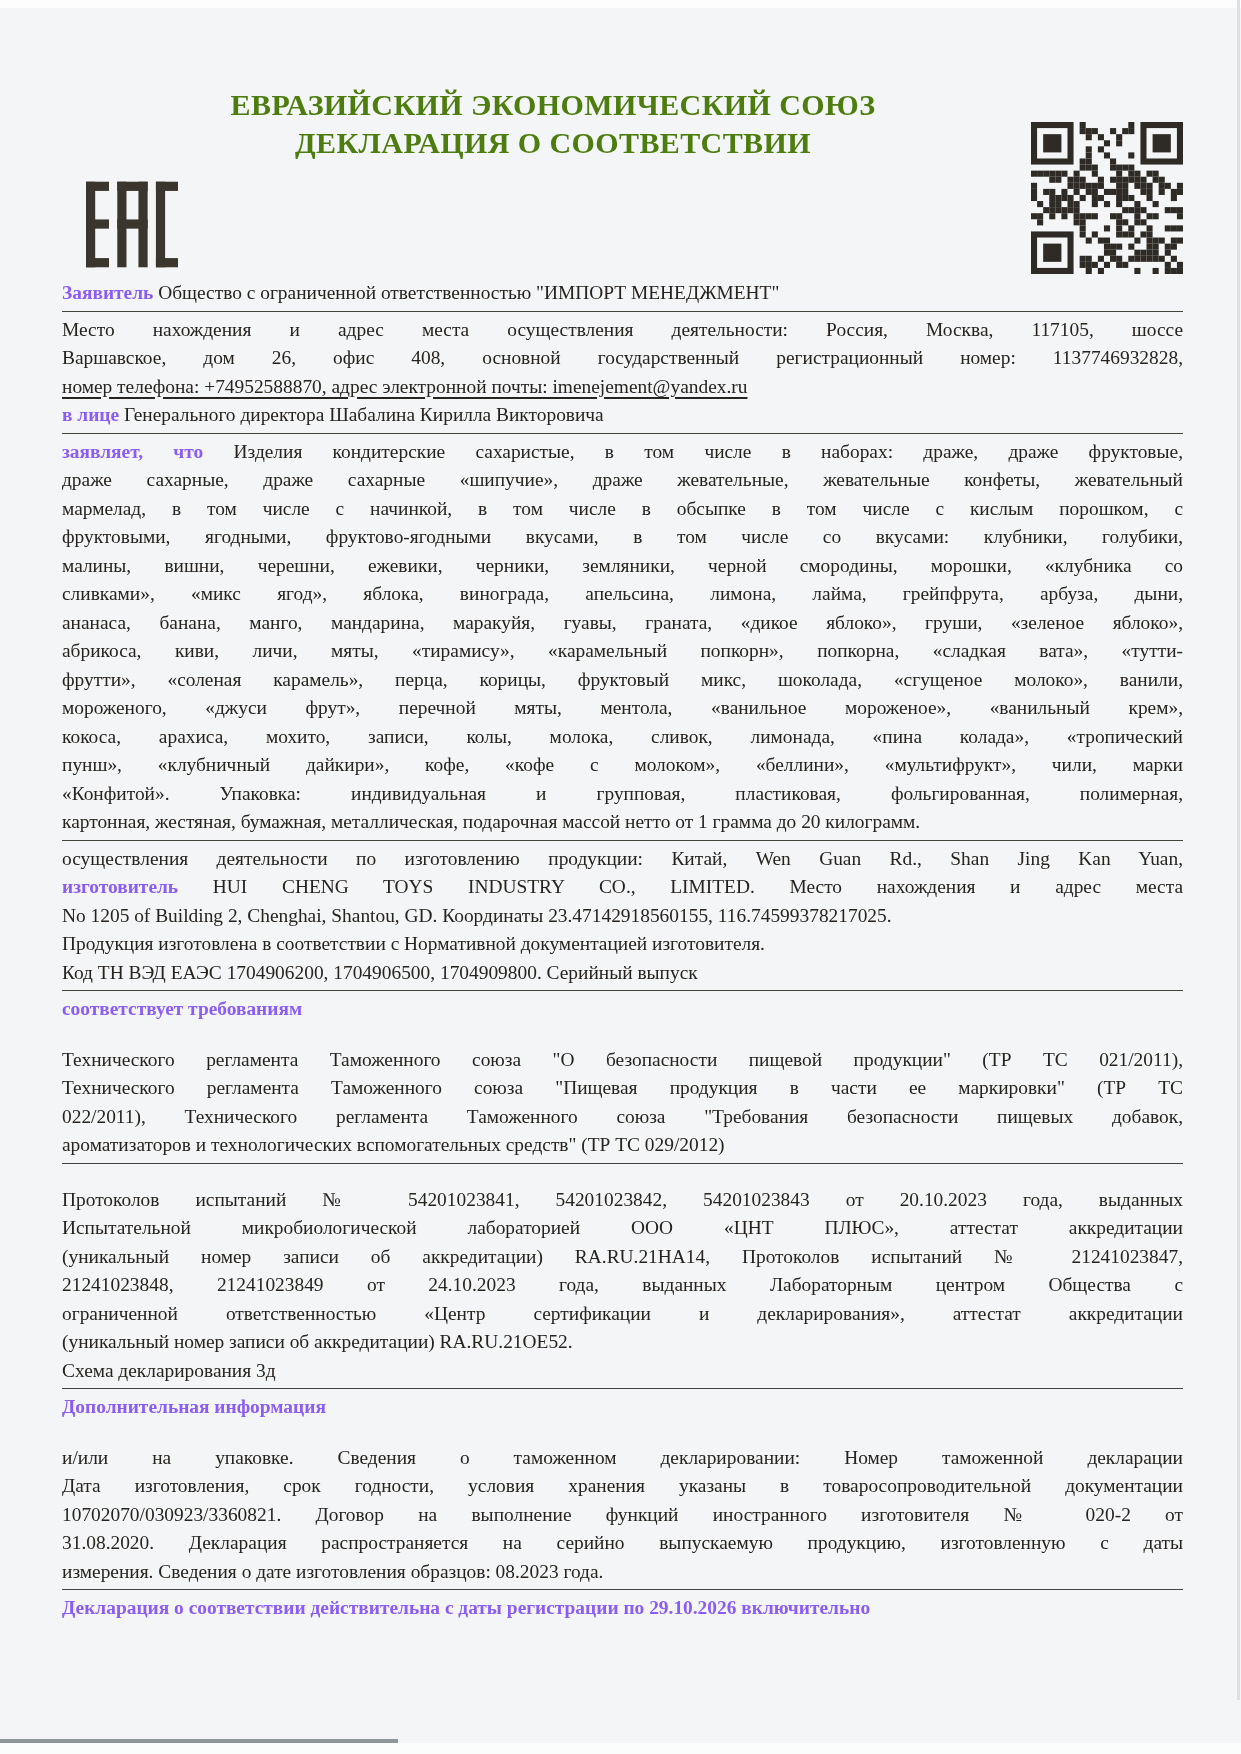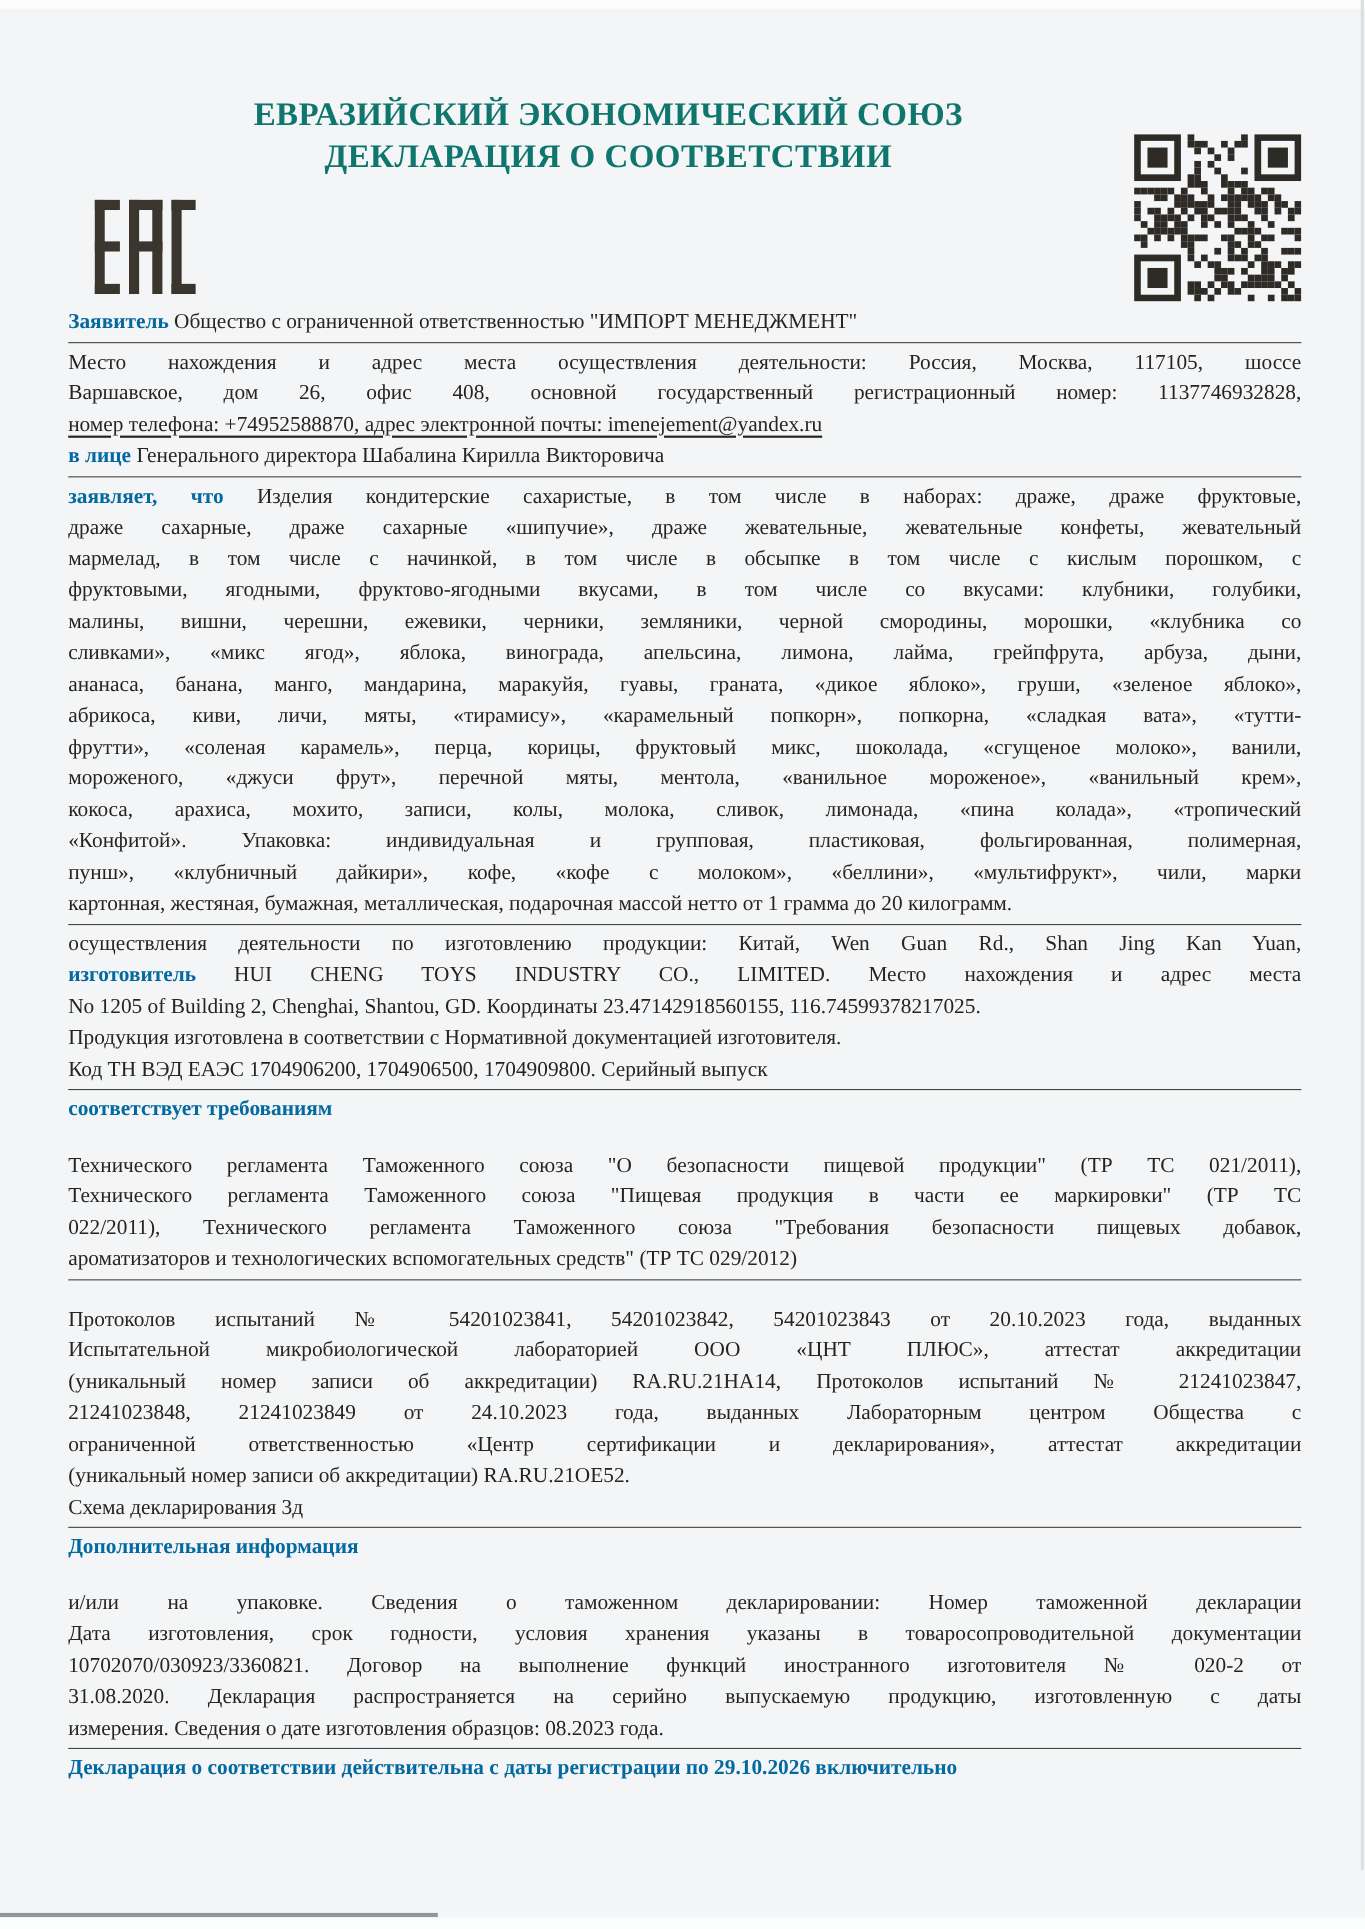--- a/index.html
+++ b/index.html
@@ -12,32 +12,32 @@
   .page{position:relative;width:1241px;height:1754px;background:#f3f5f6;overflow:hidden;}
   .page:before{content:"";position:absolute;left:0;top:0;width:100%;height:8px;background:#fdfdfd;}
   .edge-right{position:absolute;right:1px;top:0;width:3px;height:1700px;background:#dde1e3;}
   .edge-bottom{position:absolute;left:0;top:1739px;width:398px;height:4px;background:#8f9598;}
   .bottom-strip{position:absolute;left:0;top:1743px;width:100%;height:11px;background:#fbfcfc;}
 
   .header{position:relative;height:279px;}
   .titles{
     position:absolute;left:112px;top:86px;width:882px;
     text-align:center;font-weight:bold;font-size:30px;line-height:38px;
-    letter-spacing:0.4px;color:#0f766e;
+    letter-spacing:0.4px;color:#4d7c0f;
   }
   .eac{position:absolute;left:86px;top:178px;}
   .qr{position:absolute;left:1031px;top:122px;width:152px;height:152px;}
 
   .doc-body{padding:0 58px 0 62px;font-size:19.4px;line-height:28.5px;}
   .sec{margin:0;}
   .sec.gap{margin-top:22px;}
   .line{min-height:28.5px;}
   .just{text-align:justify;text-align-last:justify;}
   .ul{text-decoration:underline;text-underline-offset:4px;text-decoration-thickness:1.5px;}
-  b{font-weight:bold;color:#0369a1;}
+  b{font-weight:bold;color:#8b5cf6;}
   .rule{border:0;border-top:1.7px solid #46433e;margin:3px 0 4px 0;height:0;}
 </style>
 </head>
 <body>
 
 <div class="page">
 
   <div class="header">
     <div class="eac">
       <svg width="92" height="93" viewBox="0 0 100 93">
@@ -301,22 +301,22 @@
         <div class="line just">драже сахарные, драже сахарные «шипучие», драже жевательные, жевательные конфеты, жевательный</div>
         <div class="line just">мармелад, в том числе с начинкой, в том числе в обсыпке в том числе с кислым порошком, с</div>
         <div class="line just">фруктовыми, ягодными, фруктово-ягодными вкусами, в том числе со вкусами: клубники, голубики,</div>
         <div class="line just">малины, вишни, черешни, ежевики, черники, земляники, черной смородины, морошки, «клубника со</div>
         <div class="line just">сливками», «микс ягод», яблока, винограда, апельсина, лимона, лайма, грейпфрута, арбуза, дыни,</div>
         <div class="line just">ананаса, банана, манго, мандарина, маракуйя, гуавы, граната, «дикое яблоко», груши, «зеленое яблоко»,</div>
         <div class="line just">абрикоса, киви, личи, мяты, «тирамису», «карамельный попкорн», попкорна, «сладкая вата», «тутти-</div>
         <div class="line just">фрутти», «соленая карамель», перца, корицы, фруктовый микс, шоколада, «сгущеное молоко», ванили,</div>
         <div class="line just">мороженого, «джуси фрут», перечной мяты, ментола, «ванильное мороженое», «ванильный крем»,</div>
         <div class="line just">кокоса, арахиса, мохито, записи, колы, молока, сливок, лимонада, «пина колада», «тропический</div>
+        <div class="line just">пунш», «клубничный дайкири», кофе, «кофе с молоком», «беллини», «мультифрукт», чили, марки</div>
         <div class="line just">«Конфитой». Упаковка: индивидуальная и групповая, пластиковая, фольгированная, полимерная,</div>
-        <div class="line just">пунш», «клубничный дайкири», кофе, «кофе с молоком», «беллини», «мультифрукт», чили, марки</div>
         <div class="line">картонная, жестяная, бумажная, металлическая, подарочная массой нетто от 1 грамма до 20 килограмм.</div>
       </div>
       <div class="rule"></div>
       <div class="sec">
         <div class="line just">осуществления деятельности по изготовлению продукции: Китай, Wen Guan Rd., Shan Jing Kan Yuan,</div>
         <div class="line just"><b>изготовитель</b> HUI CHENG TOYS INDUSTRY CO., LIMITED. Место нахождения и адрес места</div>
         <div class="line">No 1205 of Building 2, Chenghai, Shantou, GD. Координаты 23.47142918560155, 116.74599378217025.</div>
         <div class="line">Продукция изготовлена в соответствии с Нормативной документацией изготовителя.</div>
         <div class="line">Код ТН ВЭД ЕАЭС 1704906200, 1704906500, 1704909800. Серийный выпуск</div>
       </div>

